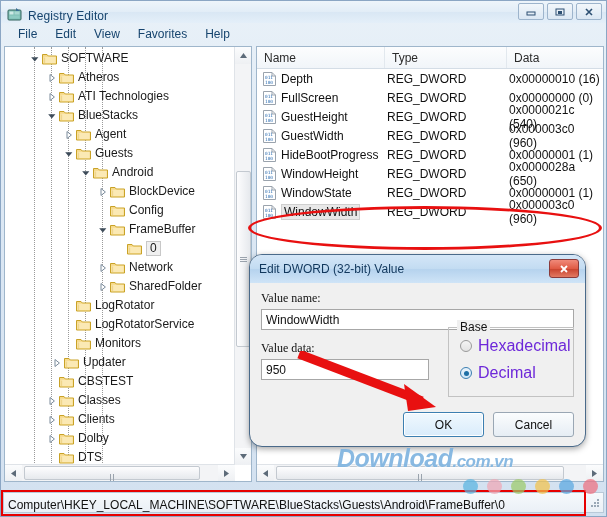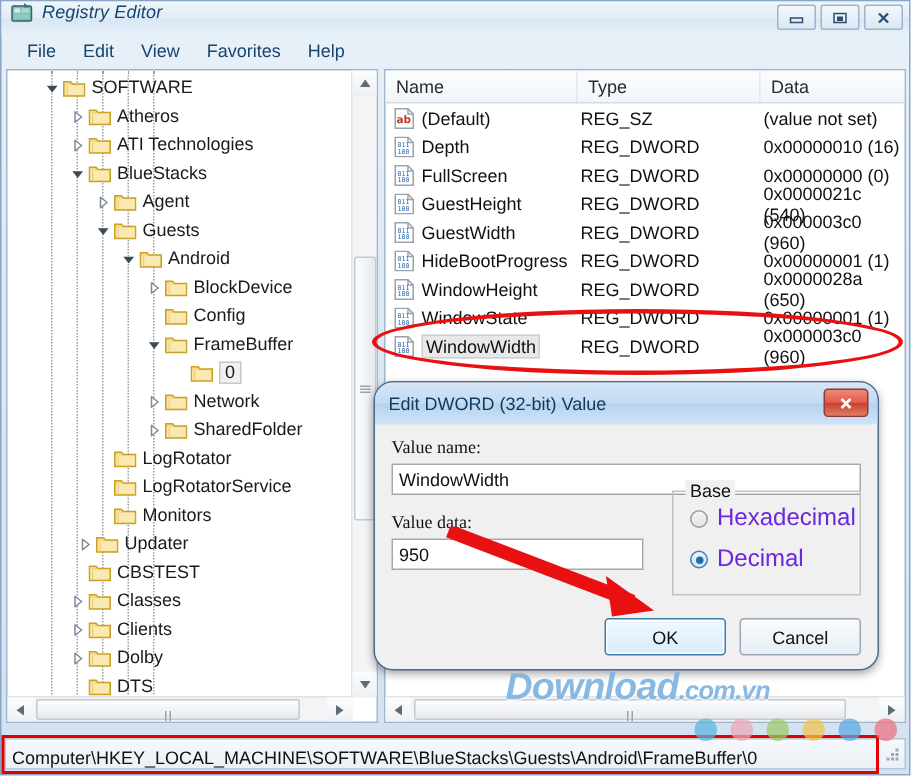--- a/index.html
+++ b/index.html
@@ -17,24 +17,23 @@
   
   #window {
     position:absolute; left:0; top:0; width:607px; height:517px;
     background:linear-gradient(to bottom,#e9f1f8 0%,#dce8f4 40%,#d3e1f0 100%);
     border:1px solid #8ba6c4;
   }
 
   
   #titlebar {
     position:absolute; left:0; top:0; width:605px; height:22px;
-    display:flex; align-items:flex-start;
+    display:flex; align-items:flex-end;
     padding-left:6px;
     background:linear-gradient(to bottom,#eef5fb 0%,#e2edf7 50%,#d9e7f4 51%,#e4eff9 100%);
-    font-style:italic;
   }
   #app-icon {
     width:16px; height:16px; margin-right:5px; position:relative; flex:0 0 auto;
   }
   #title-text {
     font-size:12px; color:#16446e; letter-spacing:.1px;
   }
   #win-buttons {
     position:absolute; right:4px; top:2px; display:flex; gap:3px;
   }
@@ -720,34 +719,20 @@
       </div>
     </div>
 
     <div id="right-pane">
       <div id="lv-header">
         <div class="lv-col" style="width:128px;">Name</div>
         <div class="lv-col" style="width:122px;">Type</div>
         <div class="lv-col" style="flex:1;border-right:none;">Data</div>
       </div>
       <div id="lv-body">
-          <div class="lv-row">
-            <div class="cell-name">
-              <span class="val-icon">
-                <svg width="15" height="14" viewBox="0 0 15 14">
-                  <path d="M1.5 0.5 L10 0.5 L13.5 4 L13.5 13.5 L1.5 13.5 Z" fill="#ffffff" stroke="#9aa3ad" stroke-width="1"></path>
-                  <path d="M10 0.5 L10 4 L13.5 4" fill="none" stroke="#9aa3ad" stroke-width="1"></path>
-                  <text x="7.2" y="10.2" font-family="DejaVu Sans, sans-serif" font-size="7" font-weight="bold" fill="#c0392b" text-anchor="middle">ab</text>
-                </svg>
-              </span>
-              <span class="namecell-text">(Default)</span>
-            </div>
-            <div class="cell-type">REG_SZ</div>
-            <div class="cell-data">(value not set)</div>
-          </div>
           <div class="lv-row">
             <div class="cell-name">
               <span class="val-icon">
                 <svg width="15" height="14" viewBox="0 0 15 14">
                   <path d="M1.5 0.5 L10 0.5 L13.5 4 L13.5 13.5 L1.5 13.5 Z" fill="#ffffff" stroke="#9aa3ad" stroke-width="1"></path>
                   <path d="M10 0.5 L10 4 L13.5 4" fill="none" stroke="#9aa3ad" stroke-width="1"></path>
                   <text x="7" y="7.2" font-family="DejaVu Sans Mono, monospace" font-size="4.4" fill="#2b6cb0" text-anchor="middle">011</text>
                   <text x="7" y="11.6" font-family="DejaVu Sans Mono, monospace" font-size="4.4" fill="#2b6cb0" text-anchor="middle">100</text>
                 </svg>
               </span>

